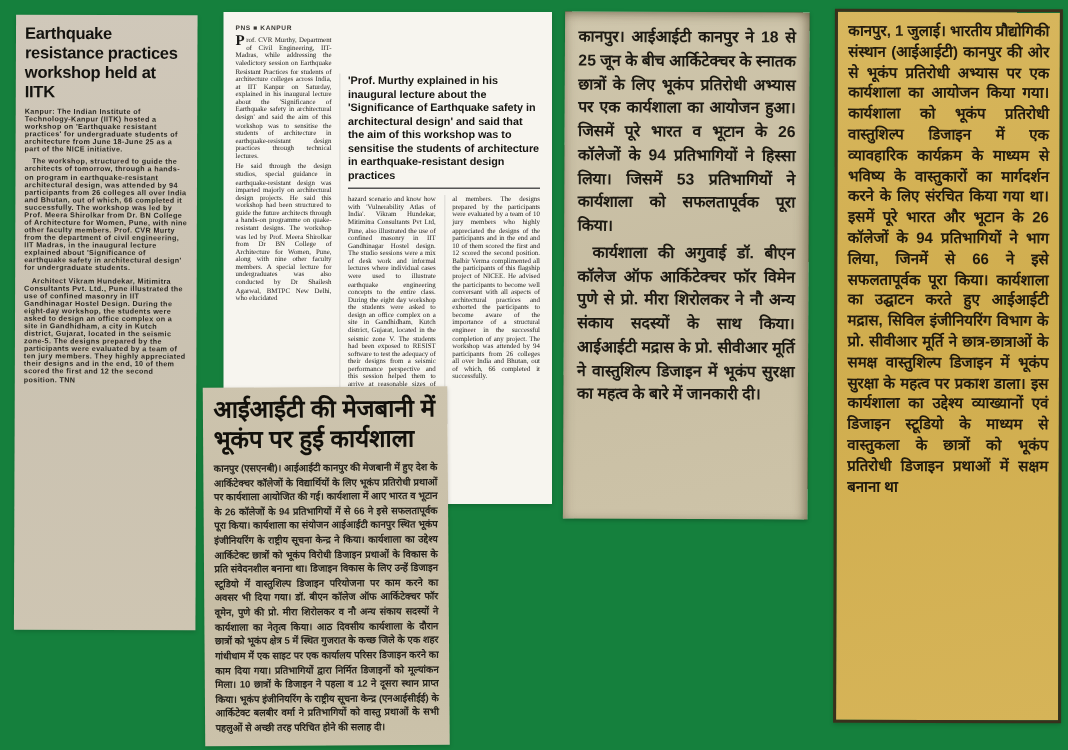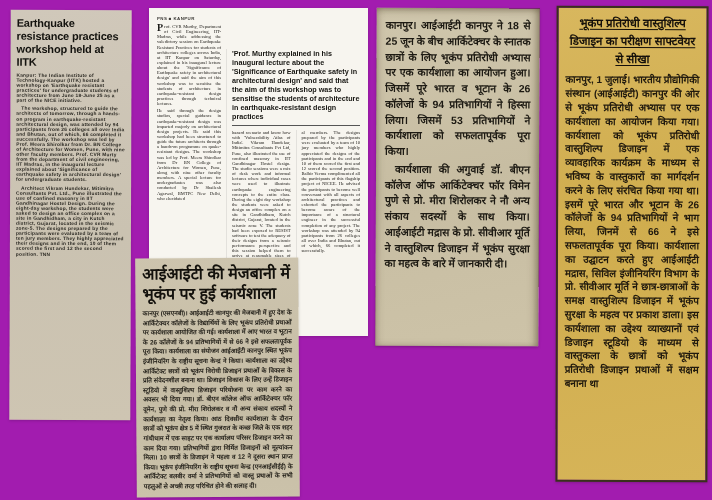--- a/index.html
+++ b/index.html
@@ -1,17 +1,17 @@
 <!DOCTYPE html>
 <html><head>
 <meta charset="utf-8">
 <style>
   html,body{margin:0;padding:0;width:712px;height:500px;background:#ffffff;overflow:hidden;
             font-family:"Liberation Sans", sans-serif;}
-  .board{position:relative;width:712px;height:500px;background:#a21caf;}
+  .board{position:relative;width:712px;height:500px;background:#15803d;}
   .paper{position:absolute;box-sizing:border-box;box-shadow:0 1px 3px rgba(0,0,0,.18);overflow:hidden;}
 
   
   .c1{left:10px;top:10px;width:121px;height:410px;background:linear-gradient(175deg,#d0c8ba 0%,#cac2b1 55%,#cec5b2 100%);
       padding:7px 6px;transform:rotate(.2deg);}
   .c1 h2{margin:0 0 4px 0;font-size:11px;line-height:1.18;font-weight:800;color:#14130f;letter-spacing:-.2px;}
   .c1 .p{margin:0 0 3px 0;font-size:4.8px;line-height:1.06;font-weight:700;color:#2a2822;letter-spacing:.25px;text-align:left;}
   .c1 .p.indent{text-indent:5px;}
 
   
@@ -91,17 +91,16 @@
     <h2>आईआईटी की मेजबानी में भूकंप पर हुई कार्यशाला</h2>
     <p class="p">कानपुर (एसएनबी)। आईआईटी कानपुर की मेजबानी में हुए देश के आर्किटेक्चर कॉलेजों के विद्यार्थियों के लिए भूकंप प्रतिरोधी प्रथाओं पर कार्यशाला आयोजित की गई। कार्यशाला में आए भारत व भूटान के 26 कॉलेजों के 94 प्रतिभागियों में से 66 ने इसे सफलतापूर्वक पूरा किया। कार्यशाला का संयोजन आईआईटी कानपुर स्थित भूकंप इंजीनियरिंग के राष्ट्रीय सूचना केन्द्र ने किया। कार्यशाला का उद्देश्य आर्किटेक्ट छात्रों को भूकंप विरोधी डिजाइन प्रथाओं के विकास के प्रति संवेदनशील बनाना था। डिजाइन विकास के लिए उन्हें डिजाइन स्टूडियो में वास्तुशिल्प डिजाइन परियोजना पर काम करने का अवसर भी दिया गया। डॉ. बीएन कॉलेज ऑफ आर्किटेक्चर फॉर वूमेन, पुणे की प्रो. मीरा शिरोलकर व नौ अन्य संकाय सदस्यों ने कार्यशाला का नेतृत्व किया। आठ दिवसीय कार्यशाला के दौरान छात्रों को भूकंप क्षेत्र 5 में स्थित गुजरात के कच्छ जिले के एक शहर गांधीधाम में एक साइट पर एक कार्यालय परिसर डिजाइन करने का काम दिया गया। प्रतिभागियों द्वारा निर्मित डिजाइनों को मूल्यांकन मिला। 10 छात्रों के डिजाइन ने पहला व 12 ने दूसरा स्थान प्राप्त किया। भूकंप इंजीनियरिंग के राष्ट्रीय सूचना केन्द्र (एनआईसीईई) के आर्किटेक्ट बलबीर वर्मा ने प्रतिभागियों को वास्तु प्रथाओं के सभी पहलुओं से अच्छी तरह परिचित होने की सलाह दी।</p>
   </div>
 
   <div class="paper c4">
     <p class="p">कानपुर। आईआईटी कानपुर ने 18 से 25 जून के बीच आर्किटेक्चर के स्नातक छात्रों के लिए भूकंप प्रतिरोधी अभ्यास पर एक कार्यशाला का आयोजन हुआ। जिसमें पूरे भारत व भूटान के 26 कॉलेजों के 94 प्रतिभागियों ने हिस्सा लिया। जिसमें 53 प्रतिभागियों ने कार्यशाला को सफलतापूर्वक पूरा किया।</p>
     <p class="p indent">कार्यशाला की अगुवाई डॉ. बीएन कॉलेज ऑफ आर्किटेक्चर फॉर विमेन पुणे से प्रो. मीरा शिरोलकर ने नौ अन्य संकाय सदस्यों के साथ किया। आईआईटी मद्रास के प्रो. सीवीआर मूर्ति ने वास्तुशिल्प डिजाइन में भूकंप सुरक्षा का महत्व के बारे में जानकारी दी।</p>
   </div>
 
   <div class="paper c5">
-    <h2>भूकंप प्रतिरोधी वास्तुशिल्प डिजाइन का परीक्षण साफ्टवेयर से सीखा</h2>
     <p class="p">कानपुर, 1 जुलाई। भारतीय प्रौद्योगिकी संस्थान (आईआईटी) कानपुर की ओर से भूकंप प्रतिरोधी अभ्यास पर एक कार्यशाला का आयोजन किया गया। कार्यशाला को भूकंप प्रतिरोधी वास्तुशिल्प डिजाइन में एक व्यावहारिक कार्यक्रम के माध्यम से भविष्य के वास्तुकारों का मार्गदर्शन करने के लिए संरचित किया गया था। इसमें पूरे भारत और भूटान के 26 कॉलेजों के 94 प्रतिभागियों ने भाग लिया, जिनमें से 66 ने इसे सफलतापूर्वक पूरा किया। कार्यशाला का उद्घाटन करते हुए आईआईटी मद्रास, सिविल इंजीनियरिंग विभाग के प्रो. सीवीआर मूर्ति ने छात्र-छात्राओं के समक्ष वास्तुशिल्प डिजाइन में भूकंप सुरक्षा के महत्व पर प्रकाश डाला। इस कार्यशाला का उद्देश्य व्याख्यानों एवं डिजाइन स्टूडियो के माध्यम से वास्तुकला के छात्रों को भूकंप प्रतिरोधी डिजाइन प्रथाओं में सक्षम बनाना था</p>
   </div>
 
 </div>
 
 </body></html>

